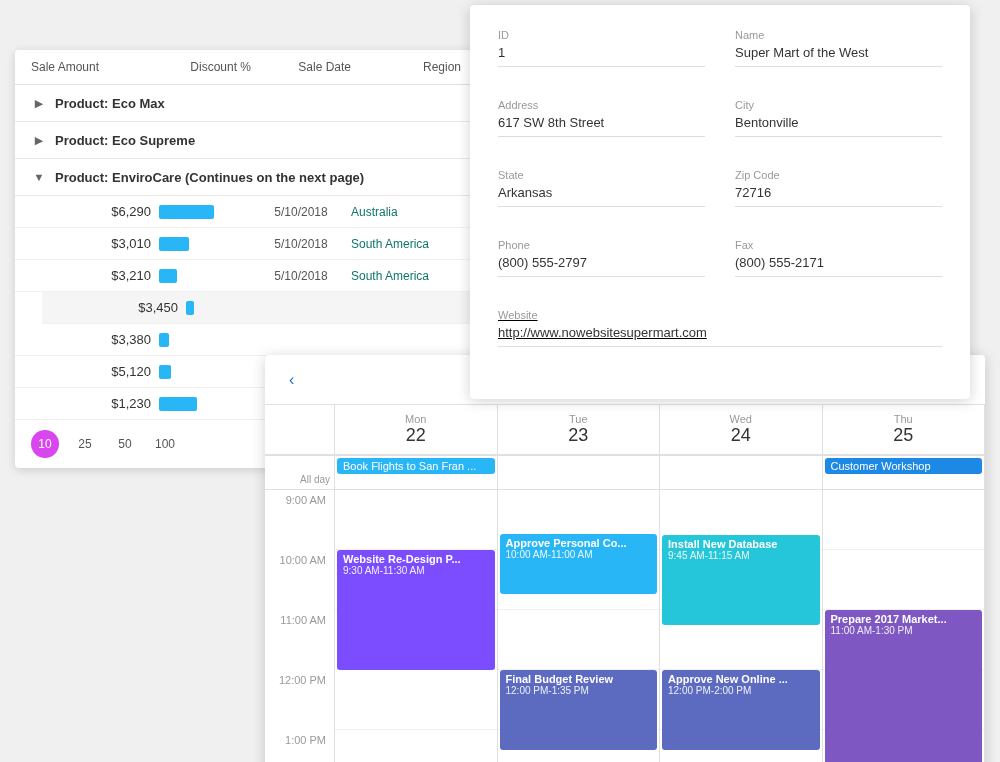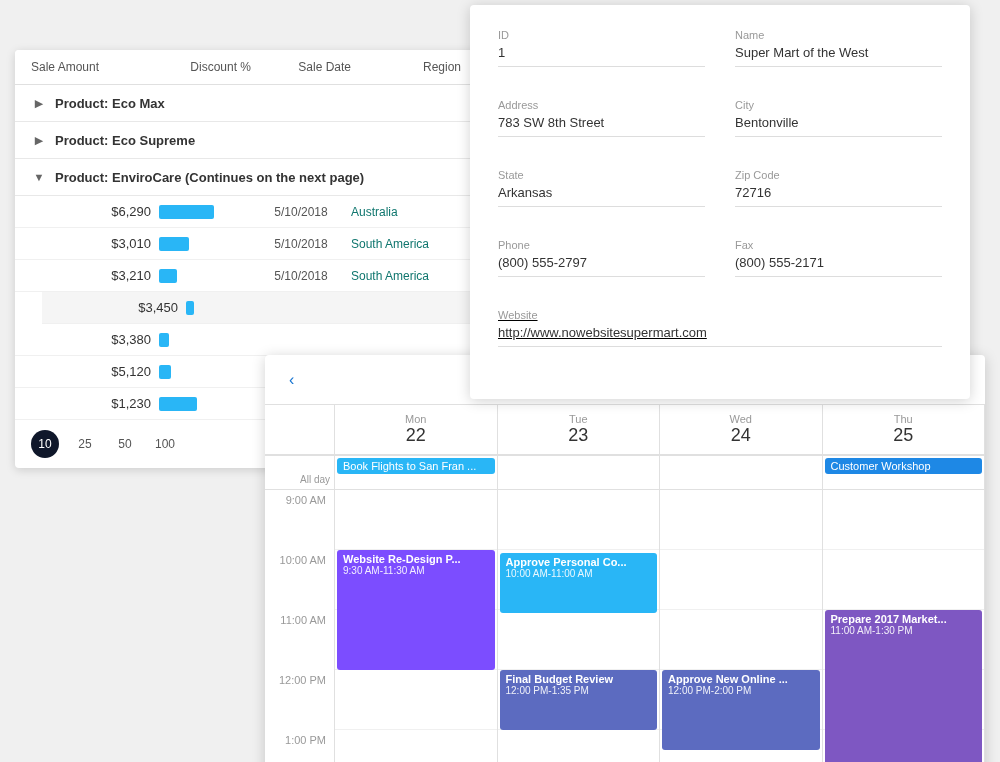--- a/index.html
+++ b/index.html
@@ -115,21 +115,21 @@
       display: flex;
       align-items: center;
       justify-content: center;
       font-size: 12px;
       cursor: pointer;
       background: none;
       border: none;
       color: #555;
     }
     .page-btn.active {
-      background: #0f172a;
+      background: #d946ef;
       color: #fff;
     }
 
     
     .form-panel {
       position: absolute;
       top: 5px;
       left: 470px;
       width: 500px;
       background: #fff;
@@ -403,21 +403,21 @@
       <div class="form-field">
     <div class="form-field-label">ID</div>
     <div class="form-field-value">1</div>
   </div>
       <div class="form-field">
       <div class="form-field-label">Name</div>
       <div class="form-field-value">Super Mart of the West</div>
     </div>
       <div class="form-field">
     <div class="form-field-label">Address</div>
-    <div class="form-field-value">783 SW 8th Street</div>
+    <div class="form-field-value">617 SW 8th Street</div>
   </div>
       <div class="form-field">
       <div class="form-field-label">City</div>
       <div class="form-field-value">Bentonville</div>
     </div>
       <div class="form-field">
     <div class="form-field-label">State</div>
     <div class="form-field-value">Arkansas</div>
   </div>
       <div class="form-field">
@@ -500,34 +500,38 @@
     <div class="cal-event" style="background: rgb(124, 77, 255); top: 60px; height: 120px;">
       <div class="cal-event-title">Website Re-Design P...</div>
       <div class="cal-event-time">9:30 AM-11:30 AM</div>
     </div>
       </div>
     <div class="day-col" id="day-col-1" style="position:relative;">
       <div class="day-slot"></div>
         <div class="day-slot"></div>
         <div class="day-slot"></div>
         <div class="day-slot"></div>
-    <div class="cal-event" style="background: rgb(41, 182, 246); top: 63px; height: 60px;">
+    <div class="cal-event" style="background: rgb(41, 182, 246); top: 44px; height: 60px;">
       <div class="cal-event-title">Approve Personal Co...</div>
       <div class="cal-event-time">10:00 AM-11:00 AM</div>
     </div>
-        <div class="cal-event" style="background: rgb(92, 107, 192); top: 180px; height: 60px;">
+        <div class="cal-event" style="background: rgb(92, 107, 192); top: 180px; height: 80px;">
       <div class="cal-event-title">Final Budget Review</div>
       <div class="cal-event-time">12:00 PM-1:35 PM</div>
     </div>
       </div>
     <div class="day-col" id="day-col-2" style="position:relative;">
       <div class="day-slot"></div>
         <div class="day-slot"></div>
         <div class="day-slot"></div>
         <div class="day-slot"></div>
+    <div class="cal-event" style="background: rgb(38, 198, 218); top: 45px; height: 90px;">
+      <div class="cal-event-title">Install New Database</div>
+      <div class="cal-event-time">9:45 AM-11:15 AM</div>
+    </div>
         <div class="cal-event" style="background: rgb(92, 107, 192); top: 180px; height: 80px;">
       <div class="cal-event-title">Approve New Online ...</div>
       <div class="cal-event-time">12:00 PM-2:00 PM</div>
     </div>
       </div>
     <div class="day-col" id="day-col-3" style="position:relative;">
       <div class="day-slot"></div>
         <div class="day-slot"></div>
         <div class="day-slot"></div>
         <div class="day-slot"></div>

